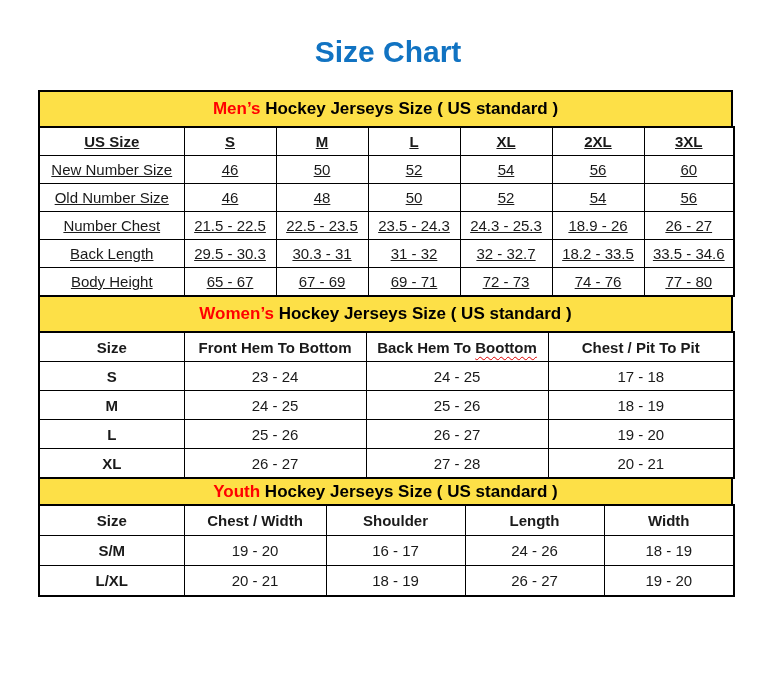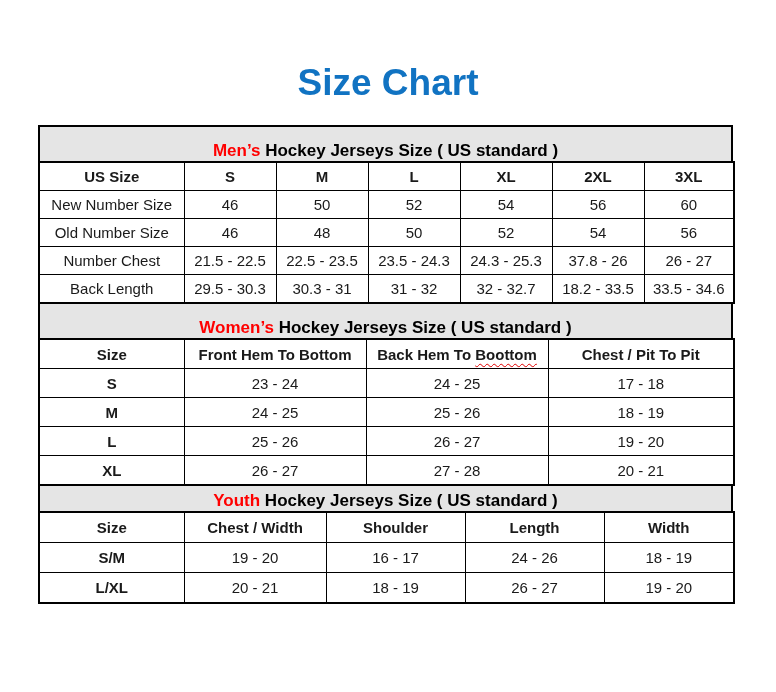--- a/index.html
+++ b/index.html
@@ -9,38 +9,38 @@
   }
   body {
     width: 776px;
     height: 692px;
     font-family: "Liberation Sans", sans-serif;
     color: #1a1a1a;
     overflow: hidden;
   }
   .page-title {
     margin: 0;
-    padding-top: 62px;
+    padding-top: 35px;
     text-align: center;
-    font-size: 37px;
+    font-size: 30px;
     font-weight: bold;
     color: #1173C2;
     letter-spacing: 0px;
   }
   .chart-wrap {
     width: 695px;
     margin: 21px 0 0 38px;
   }
   .section + .section { margin-top: -2px; border-radius: 7px; }
   .banner {
     border: 2px solid #000;
-    background: #e5e5e5;
+    background: #fde047;
     height: 34px;
     display: flex;
-    align-items: flex-end;
+    align-items: center;
     justify-content: center;
     font-weight: bold;
     font-size: 17px;
     color: #000;
     white-space: pre;
   }
   .banner .banner-highlight { color: #FF0000; }
   .section-youth .banner { height: 25px; }
   table.size-table {
     width: 695px;
@@ -56,21 +56,21 @@
     padding: 0;
     font-size: 15px;
     color: #1a1a1a;
     overflow: hidden;
     white-space: nowrap;
   }
   th { font-weight: bold; }
   td { font-weight: normal; }
   td.row-label { font-weight: bold; }
   .section-men td.row-label { font-weight: normal; }
-  .section-men  th, .section-men  td { height: 27px; }
+  .section-men  th, .section-men  td { height: 27px; text-decoration: underline; }
   .section-women th, .section-women td { height: 28px; }
   .section-youth th, .section-youth td { height: 29px; }
   .misspell {
     text-decoration: underline;
     text-decoration-style: wavy;
     text-decoration-color: #E00000;
     text-decoration-thickness: 1px;
     text-underline-offset: 3px;
   }
 </style>
@@ -121,31 +121,40 @@
             <td class="cell">52</td>
             <td class="cell">54</td>
             <td class="cell">56</td>
           </tr>
           <tr class="data-row">
             <td class="row-label">Number Chest</td>
             <td class="cell">21.5 - 22.5</td>
             <td class="cell">22.5 - 23.5</td>
             <td class="cell">23.5 - 24.3</td>
             <td class="cell">24.3 - 25.3</td>
-            <td class="cell">37.8 - 26</td>
+            <td class="cell">18.9 - 26</td>
             <td class="cell">26 - 27</td>
           </tr>
           <tr class="data-row">
             <td class="row-label">Back Length</td>
             <td class="cell">29.5 - 30.3</td>
             <td class="cell">30.3 - 31</td>
             <td class="cell">31 - 32</td>
             <td class="cell">32 - 32.7</td>
             <td class="cell">18.2 - 33.5</td>
             <td class="cell">33.5 - 34.6</td>
+          </tr>
+          <tr class="data-row">
+            <td class="row-label">Body Height</td>
+            <td class="cell">65 - 67</td>
+            <td class="cell">67 - 69</td>
+            <td class="cell">69 - 71</td>
+            <td class="cell">72 - 73</td>
+            <td class="cell">74 - 76</td>
+            <td class="cell">77 - 80</td>
           </tr>
         </tbody>
       </table>
     </div>
     <div class="section section-women">
       <div class="banner"><span class="banner-highlight">Women’s</span><span class="banner-rest"> Hockey Jerseys Size ( US standard )</span></div>
       <table class="size-table">
         <colgroup>
           <col style="width: 145px;">
           <col style="width: 182px;">

